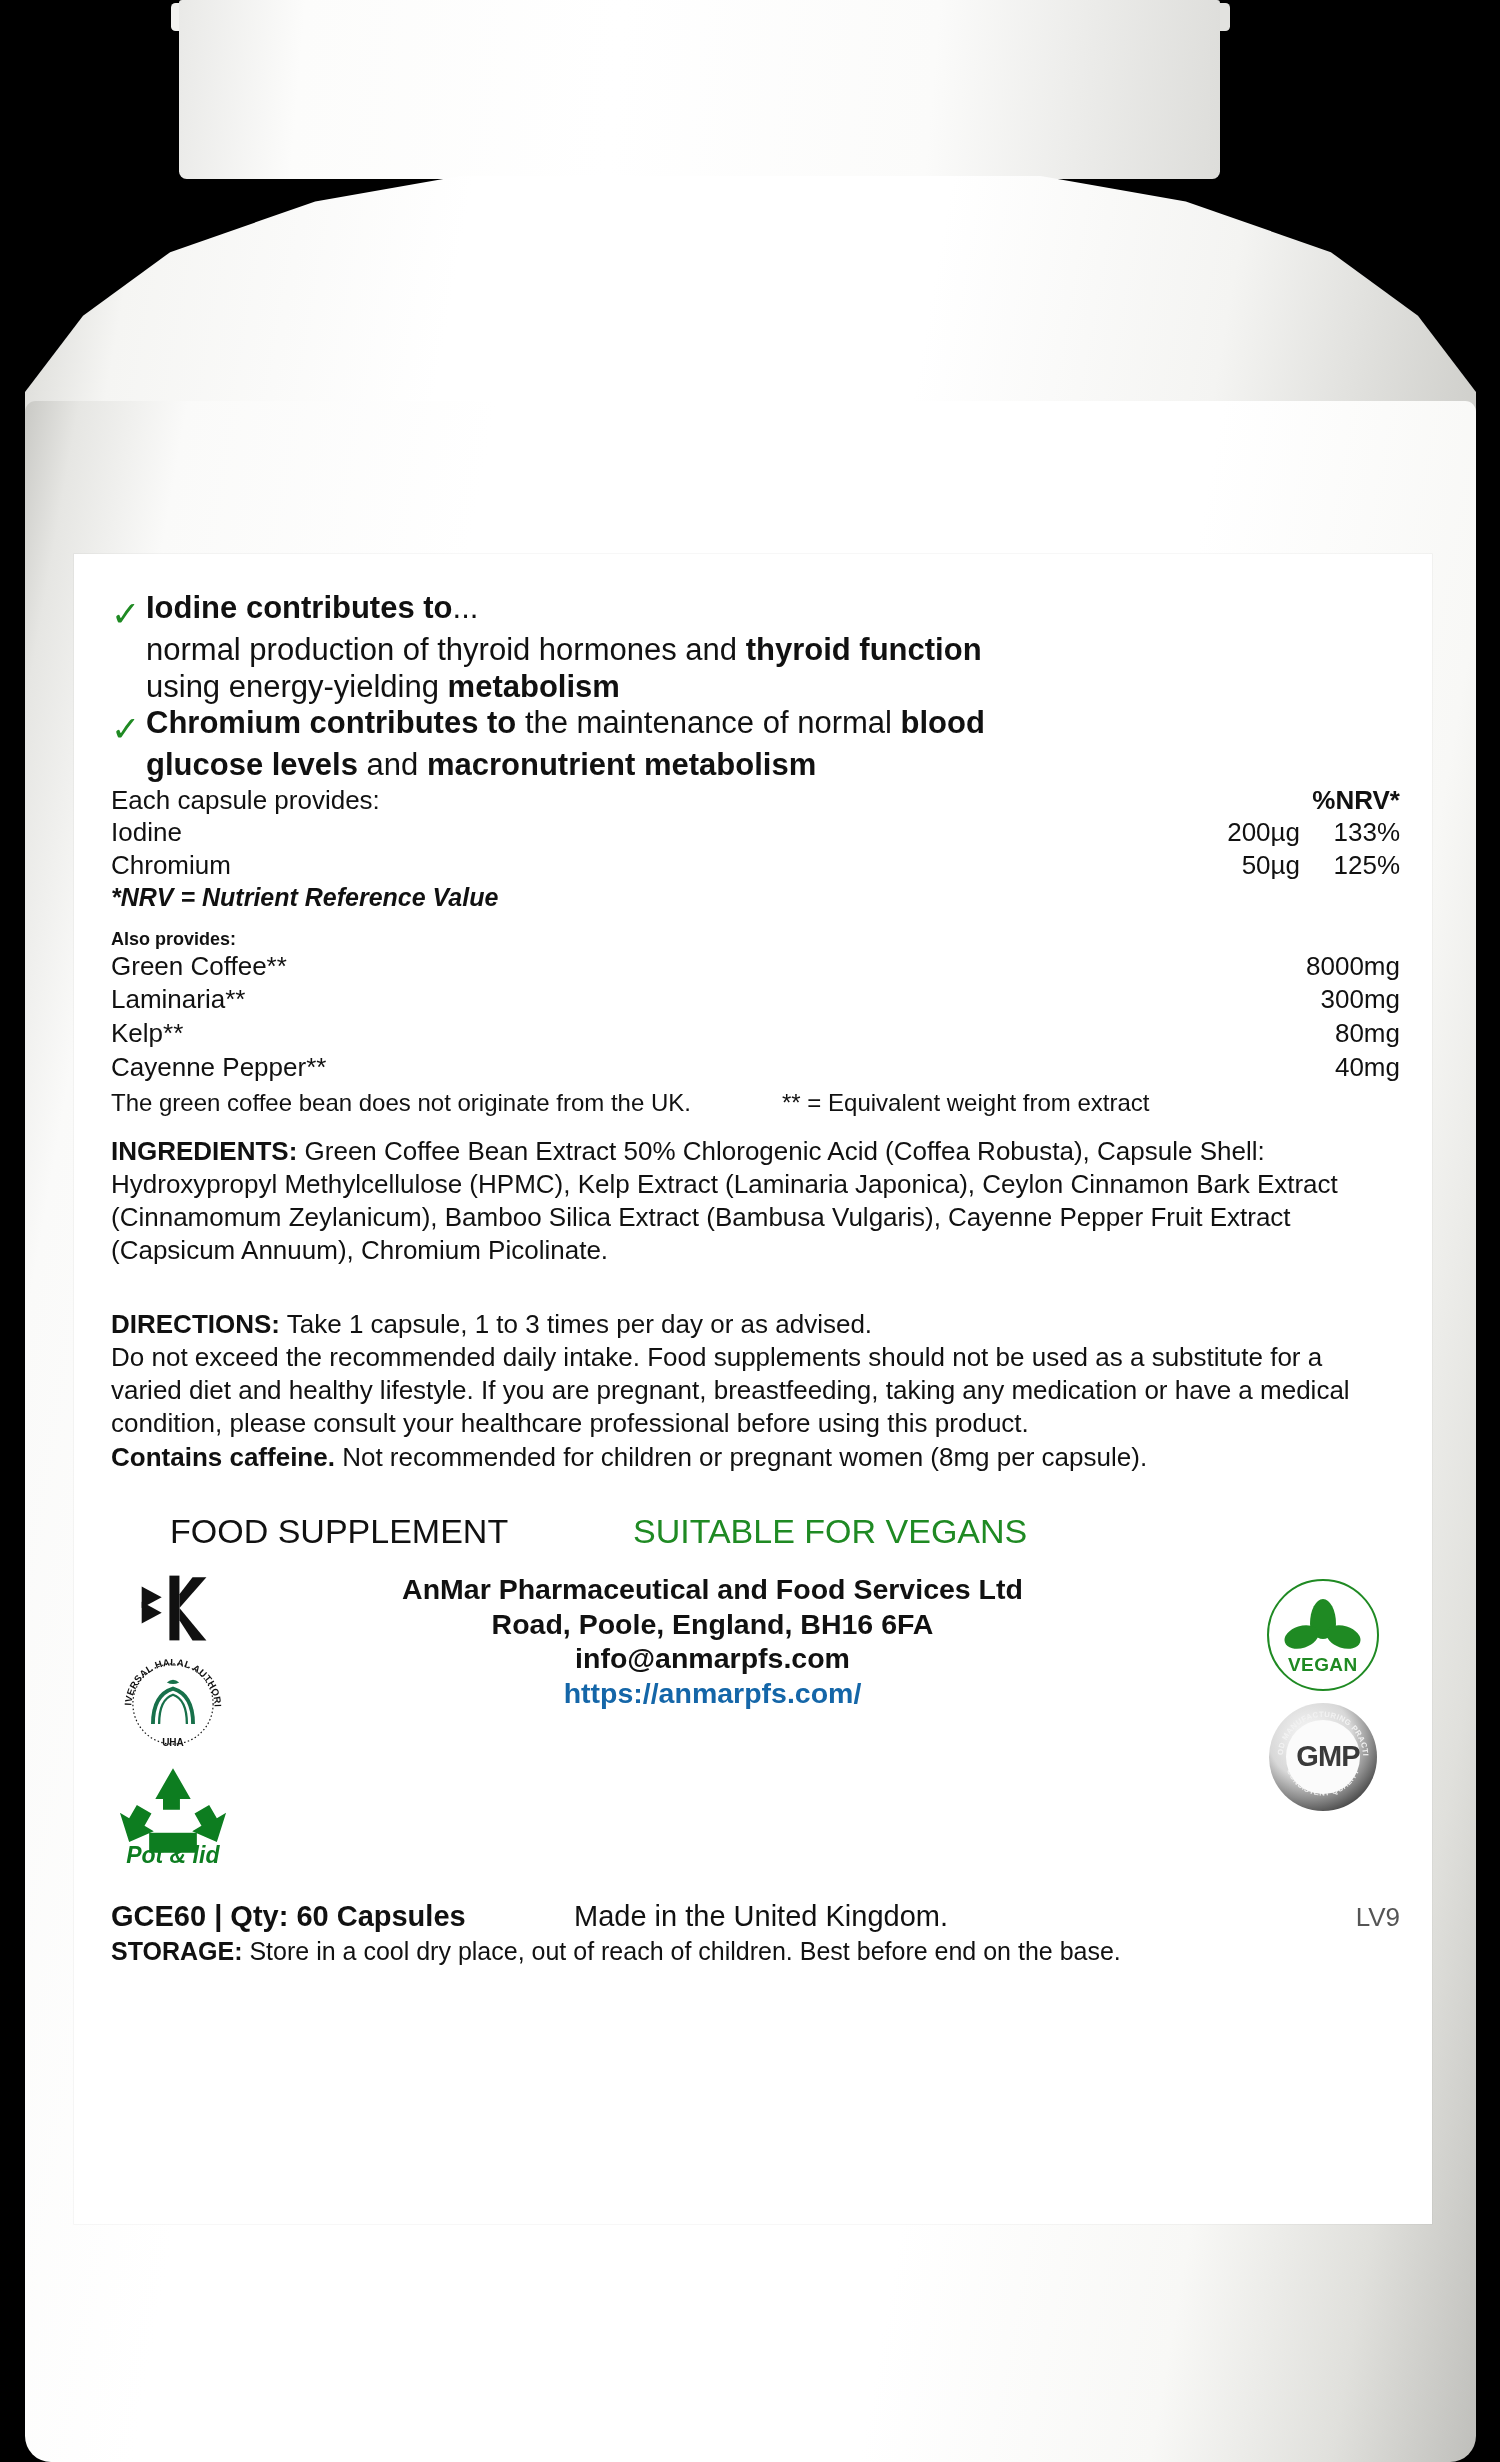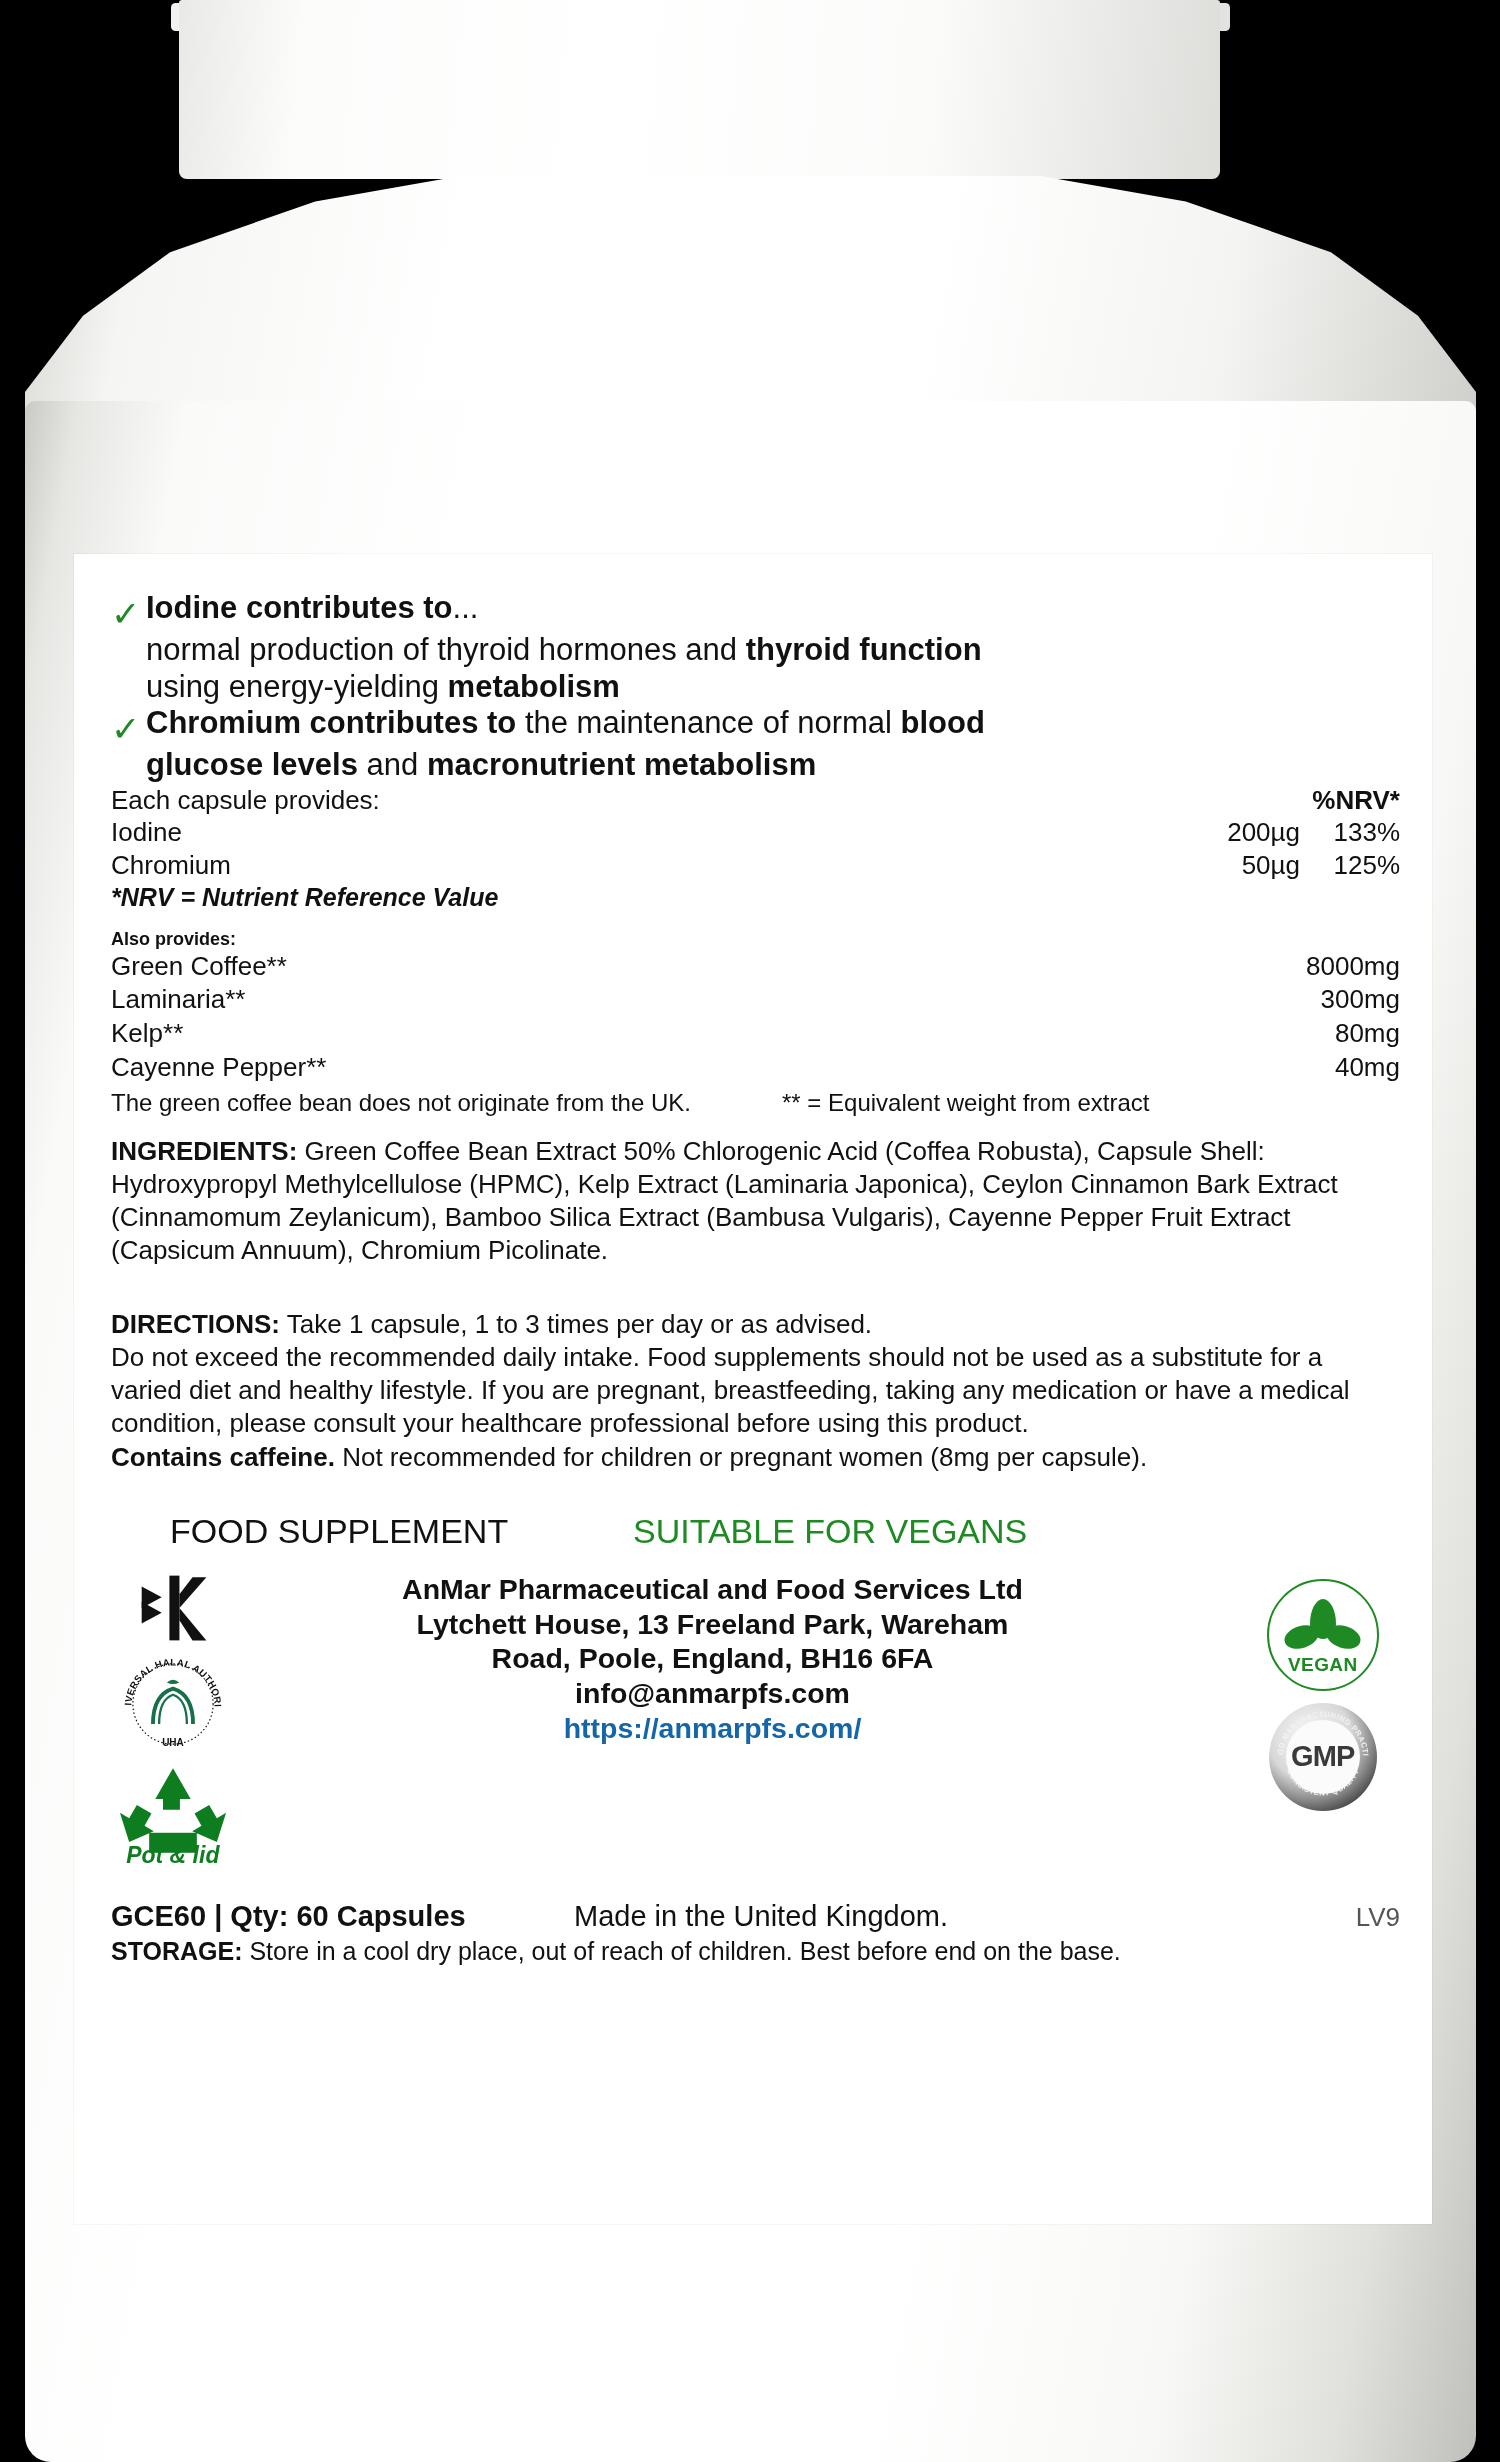--- a/index.html
+++ b/index.html
@@ -303,21 +303,21 @@
     background: radial-gradient(circle at 38% 32%, #fbfbfb 0%, #d8d8d8 42%, #8d8d8d 62%, #4b4b4b 78%, #2a2a2a 100%);
   }
   .gmp-inner {
     position: absolute;
     left: 17px; top: 17px;
     width: 74px; height: 74px;
     border-radius: 50%;
     background: #fbfbfb;
     display: flex;
     align-items: center;
-    justify-content: center;
+    justify-content: flex-end;
   }
   .gmp-letters {
     font-size: 29px;
     font-weight: 700;
     color: #3a3a3a;
     letter-spacing: -0.8px;
   }
 
   
   .footer-row {
@@ -474,21 +474,20 @@
                 <rect x="44" y="92" width="62" height="26"></rect>
               </g>
             </svg>
           </div>
 
           <div class="potlid-text">Pot &amp; lid</div>
         </div>
 
         <div class="address-block">
           <div>AnMar Pharmaceutical and Food Services Ltd</div>
-          <div>Lytchett House, 13 Freeland Park, Wareham</div>
           <div>Road, Poole, England, BH16 6FA</div>
           <div>info@anmarpfs.com</div>
           <div class="address-url">https://anmarpfs.com/</div>
         </div>
 
         <div class="badge-col-right">
 
           <div class="vegan-badge">
             <span class="leaf-c"></span>
             <span class="leaf-l"></span>

